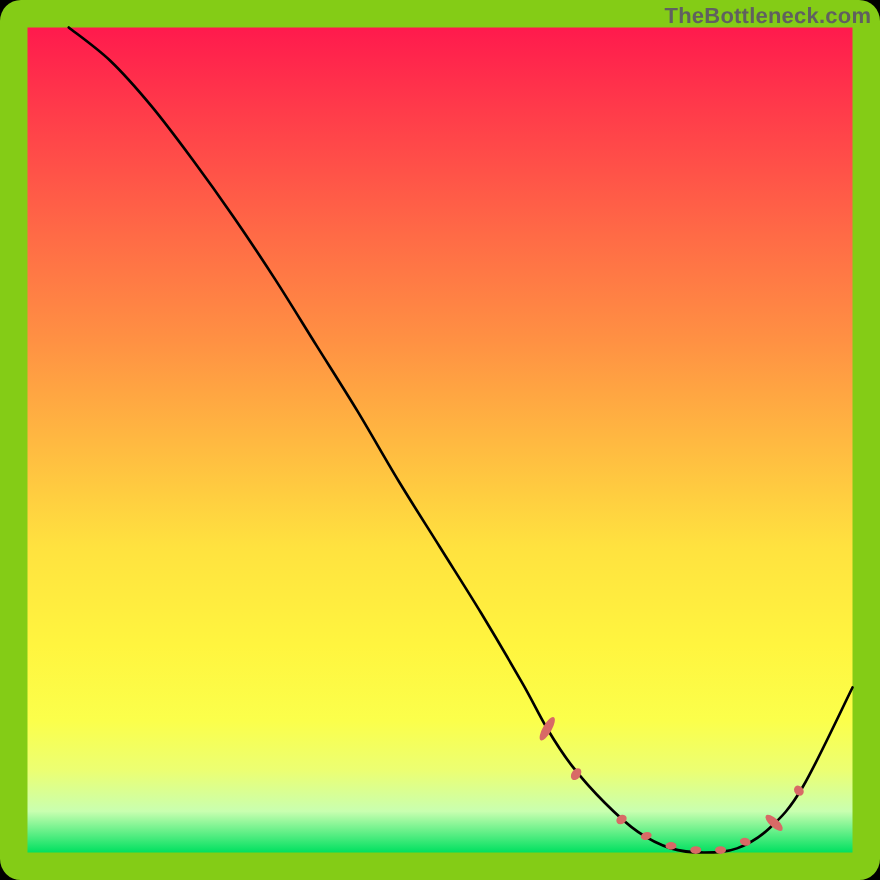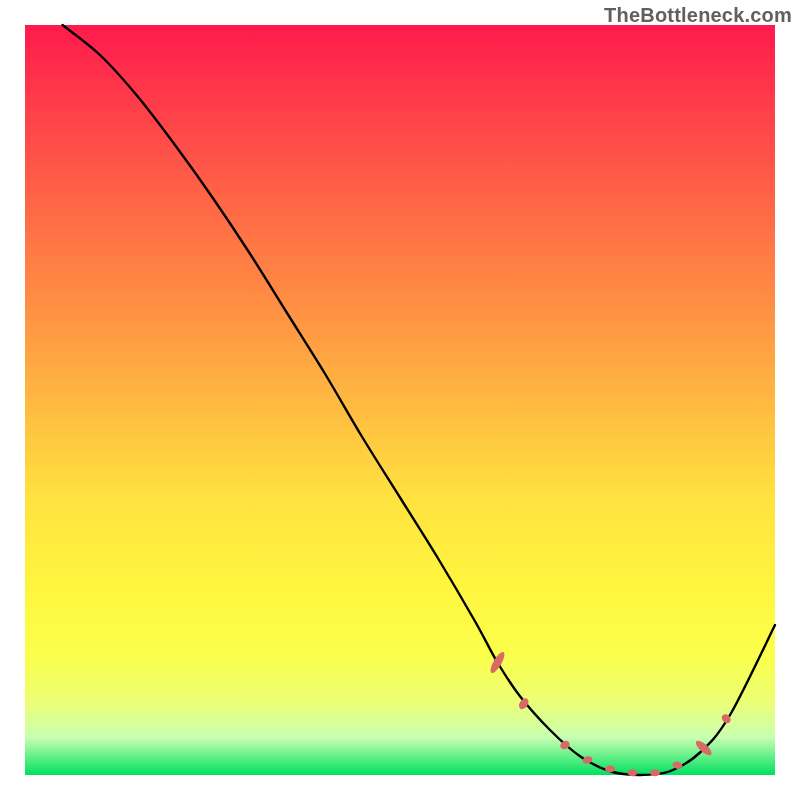--- a/index.html
+++ b/index.html
@@ -8,21 +8,22 @@
     width: 800px;
     height: 800px;
     background: #000;
     overflow: hidden;
     font-family: Arial, Helvetica, sans-serif;
   }
   .frame {
     position: relative;
     width: 800px;
     height: 800px;
-    background: #ffffff;
+    background: #84cc16;
+    border-radius: 19px;
   }
   .plot {
     position: absolute;
     left: 25px;
     top: 25px;
     width: 750px;
     height: 750px;
     background: linear-gradient(
       to bottom,
       #ff1a4d 0%,

